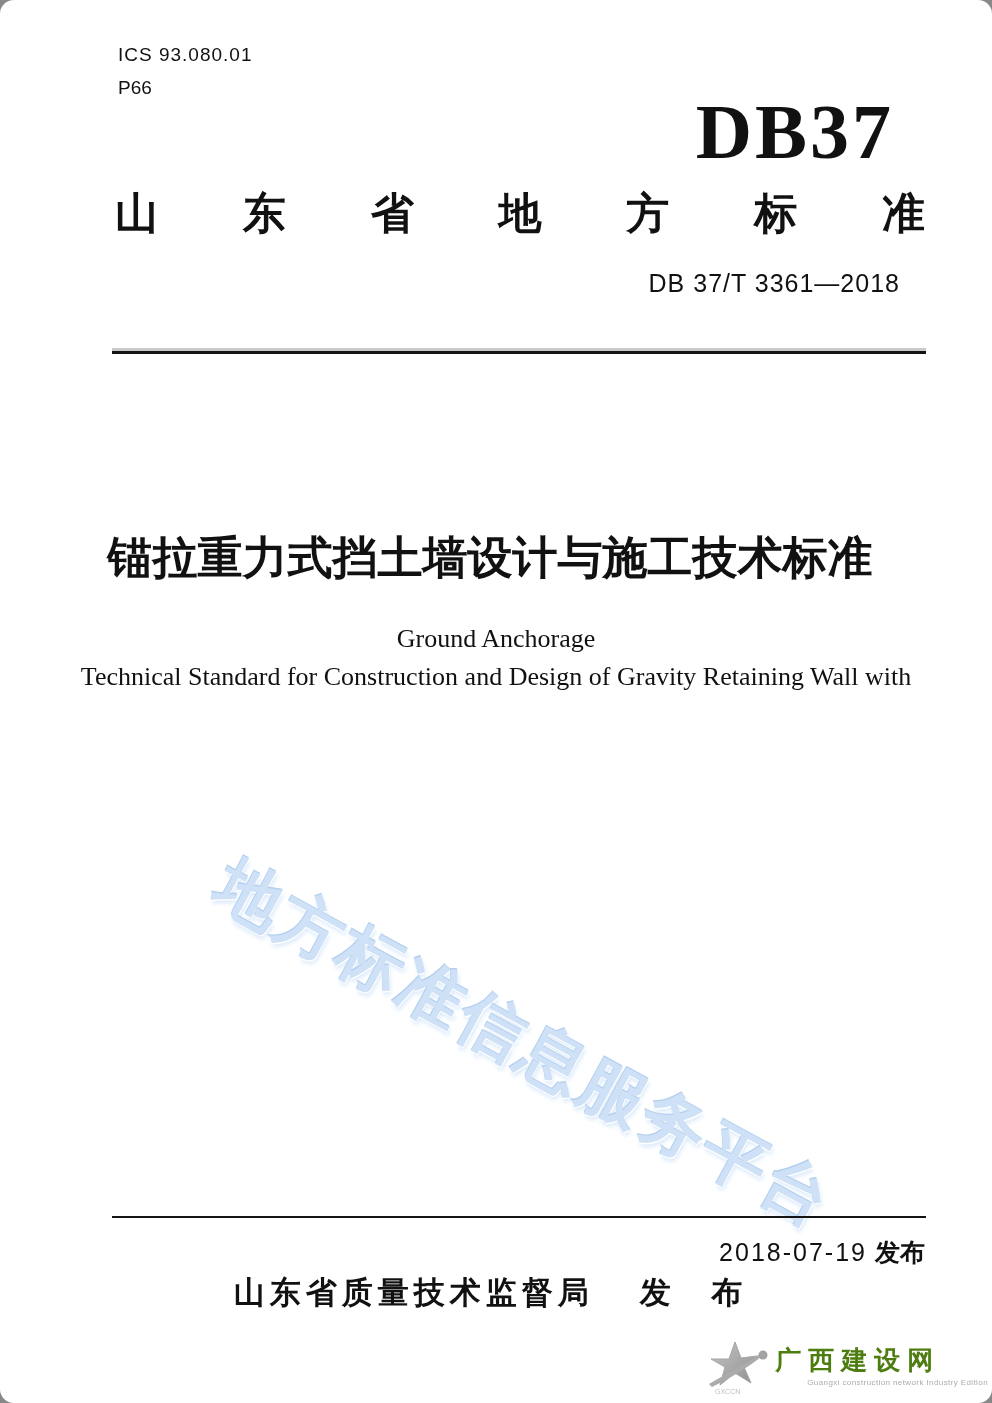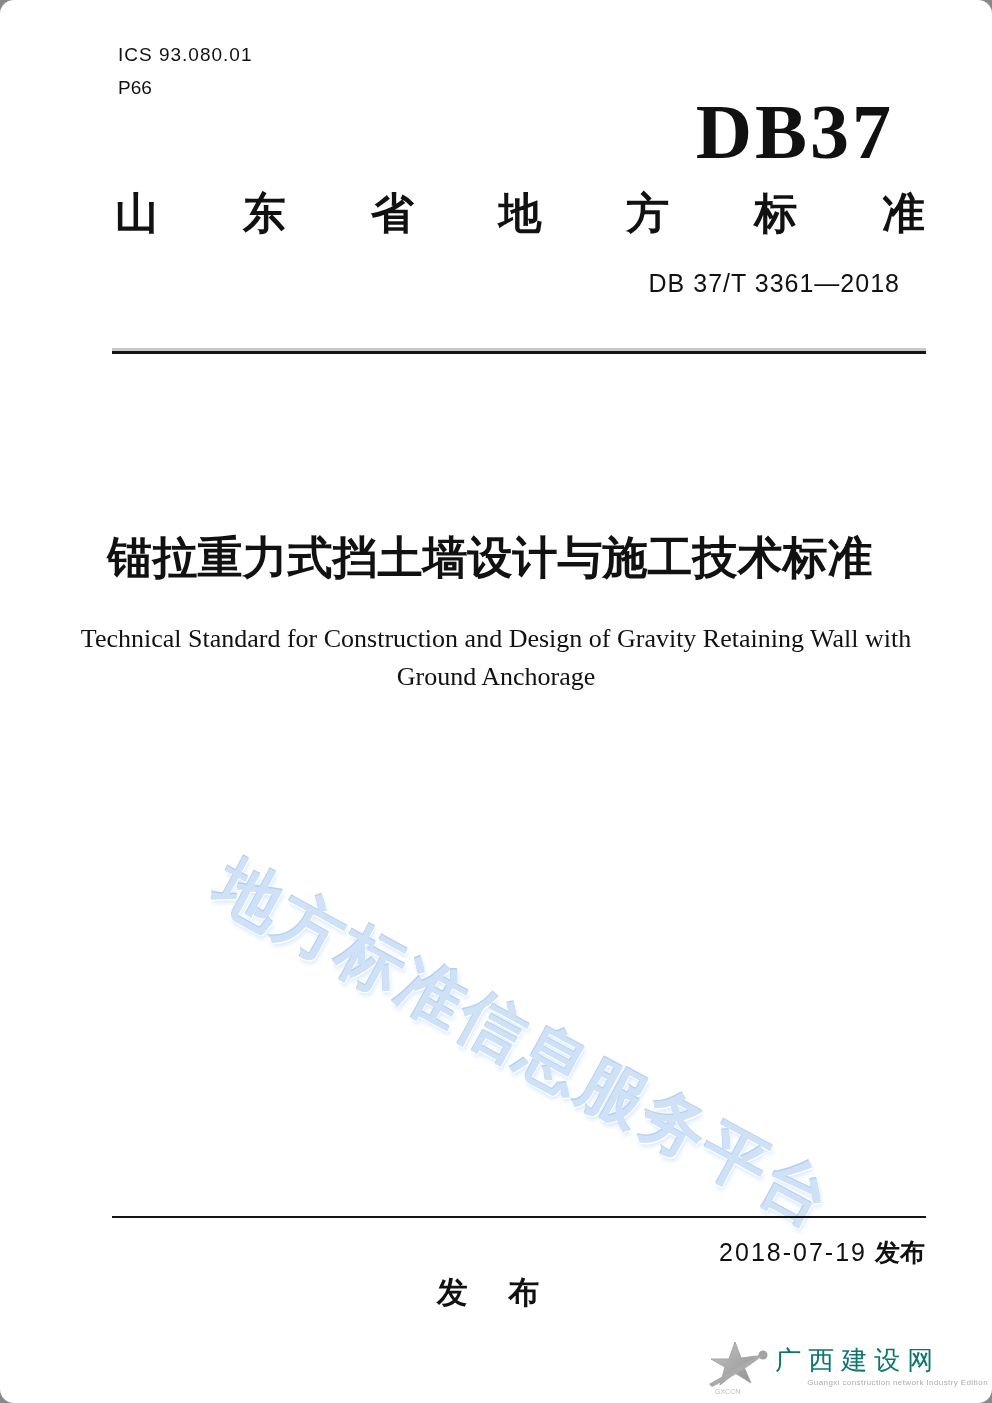--- a/index.html
+++ b/index.html
@@ -96,22 +96,22 @@
   .publisher-row .publish-label { letter-spacing: 16px; }
 
   
   .site-logo {
     position: absolute; right: 4px; top: 1338px;
     display: flex; align-items: flex-start;
   }
   .site-logo .star { width: 64px; height: 60px; flex: 0 0 auto; }
   .site-logo .text-block { display: flex; flex-direction: column; margin-left: 6px; padding-top: 8px; }
   .site-logo .name-cn {
-    font-size: 26px; color: #0f766e; letter-spacing: 7px;
-    font-weight: 400; line-height: 1.1; white-space: nowrap;
+    font-size: 26px; color: #4d7c0f; letter-spacing: 7px;
+    font-weight: 700; line-height: 1.1; white-space: nowrap;
   }
   .site-logo .name-en {
     font-size: 8px; color: #ababab; letter-spacing: 0.4px;
     margin-top: 3px; white-space: nowrap; margin-left: 32px;
   }
 </style>
 </head>
 <body>
 
 <div class="page">
@@ -131,35 +131,36 @@
       <span>准</span>
     </div>
 
   <div class="std-number">DB 37/T 3361—2018</div>
 
   <div class="rule-top"></div>
 
   <div class="title-cn">锚拉重力式挡土墙设计与施工技术标准</div>
 
   <div class="title-en">
+    <div>Ground Anchorage</div>
     <div>Technical Standard for Construction and Design of Gravity Retaining Wall with</div>
-    <div>Ground Anchorage</div>
   </div>
 
   <div class="watermark">地方标准信息服务平台</div>
 
   <div class="date-row">
     <div>
       <span class="num">2018-07-19</span><span class="lbl">发布</span>
     </div>
   </div>
 
   <div class="rule-bottom"></div>
 
   <div class="publisher-row">
+    <span class="publisher">山东省质量技术监督局</span>
     <span class="publish-label">发 布</span>
   </div>
 
   <div class="site-logo">
     <svg class="star" viewBox="0 0 64 60" xmlns="http://www.w3.org/2000/svg">
       <defs>
         <linearGradient id="sg" x1="0" y1="0" x2="1" y2="1">
           <stop offset="0" stop-color="#c4c4c4"></stop>
           <stop offset="1" stop-color="#8f8f8f"></stop>
         </linearGradient>

